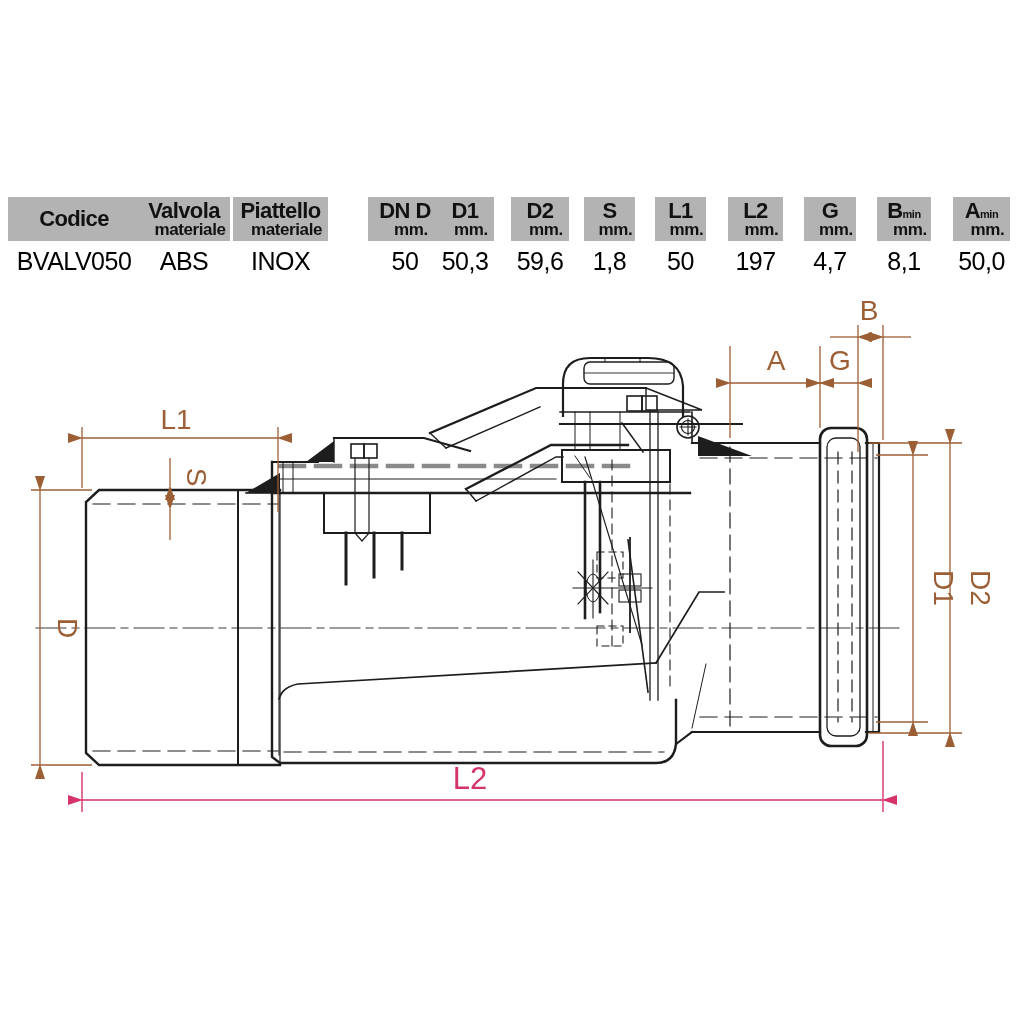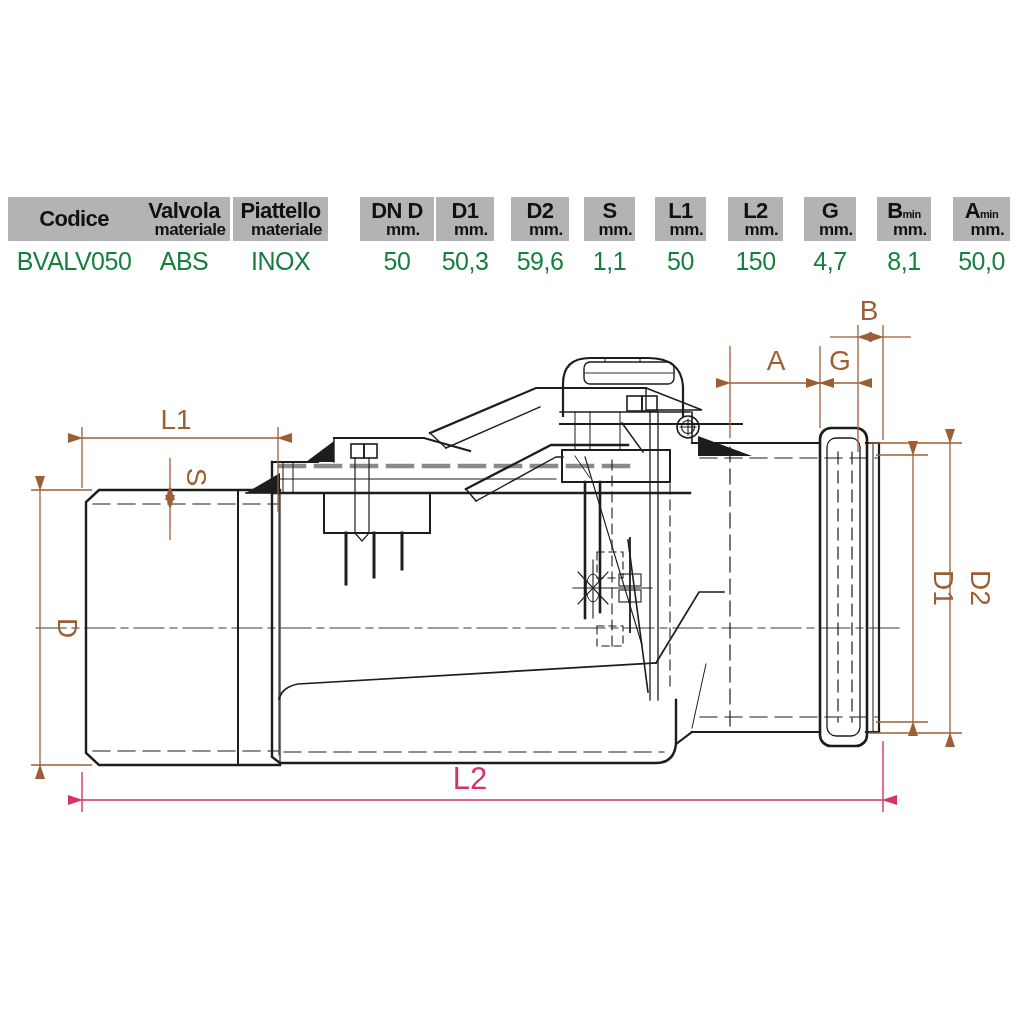--- a/index.html
+++ b/index.html
@@ -8,21 +8,21 @@
   
   #spec-table{position:absolute;left:0;top:197px;width:1024px;height:90px;}
   .tcol{position:absolute;top:0;}
   .hbox{height:44px;background:#B3B3B3;display:flex;flex-direction:column;
         align-items:center;justify-content:center;line-height:1.02;color:#111;}
   .hline{display:flex;align-items:baseline;}
   .hname{font-weight:bold;font-size:22px;letter-spacing:-0.6px;}
   .hsub{font-weight:bold;font-size:11px;letter-spacing:-0.4px;}
   .hsub:empty,.hunit:empty{display:none;}
   .hunit{font-weight:bold;font-size:17px;letter-spacing:-0.4px;margin-top:-1px;margin-left:12px;}
-  .tval{margin-top:6px;text-align:center;font-size:25px;letter-spacing:-0.5px;color:#15803d;}
+  .tval{margin-top:6px;text-align:center;font-size:25px;letter-spacing:-0.5px;color:#000000;}
   
   #drawing-svg{position:absolute;left:0;top:0;}
   .dimtext{font-family:"Liberation Sans", sans-serif;font-size:28px;fill:#9C5F35;}
   .dimtext2{font-family:"Liberation Sans", sans-serif;font-size:31px;fill:#D6336C;}
 </style>
 </head>
 <body>
 
 <div id="page">
 
@@ -51,21 +51,21 @@
     <div class="tcol" style="left:233px;width:95px">
       <div class="hbox">
         <div class="hline">
             <span class="hname">Piattello</span>
           </div>
         <div class="hunit">materiale</div>
       </div>
       <div class="tval">INOX</div>
     </div>
 
-    <div class="tcol" style="left:360px;width:74px">
+    <div class="tcol" style="left:368px;width:74px">
       <div class="hbox">
         <div class="hline">
             <span class="hname">DN D</span>
           </div>
         <div class="hunit">mm.</div>
       </div>
       <div class="tval">50</div>
     </div>
 
     <div class="tcol" style="left:436px;width:58px">
@@ -88,41 +88,41 @@
       <div class="tval">59,6</div>
     </div>
 
     <div class="tcol" style="left:584px;width:51px">
       <div class="hbox">
         <div class="hline">
             <span class="hname">S</span>
           </div>
         <div class="hunit">mm.</div>
       </div>
-      <div class="tval">1,1</div>
+      <div class="tval">1,8</div>
     </div>
 
     <div class="tcol" style="left:655px;width:51px">
       <div class="hbox">
         <div class="hline">
             <span class="hname">L1</span>
           </div>
         <div class="hunit">mm.</div>
       </div>
       <div class="tval">50</div>
     </div>
 
     <div class="tcol" style="left:728px;width:55px">
       <div class="hbox">
         <div class="hline">
             <span class="hname">L2</span>
           </div>
         <div class="hunit">mm.</div>
       </div>
-      <div class="tval">150</div>
+      <div class="tval">197</div>
     </div>
 
     <div class="tcol" style="left:804px;width:52px">
       <div class="hbox">
         <div class="hline">
             <span class="hname">G</span>
           </div>
         <div class="hunit">mm.</div>
       </div>
       <div class="tval">4,7</div>

